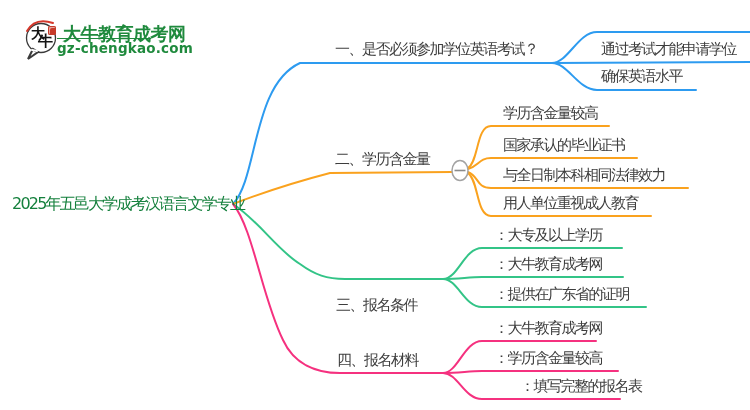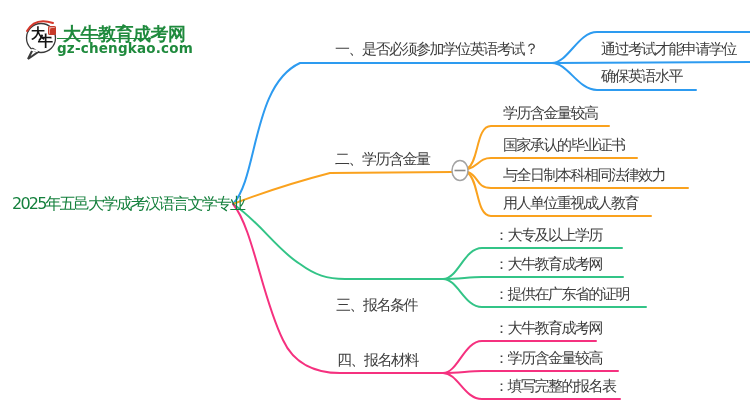--- a/index.html
+++ b/index.html
@@ -89,15 +89,15 @@
   <div class="node" style="left:503px;top:195px;">用人单位重视成人教育</div>
 
   <div class="node" style="left:336px;top:257px;margin-top:40px;">三、报名条件</div>
   <div class="node" style="left:494px;top:227px;">：大专及以上学历</div>
   <div class="node" style="left:494px;top:256px;">：大牛教育成考网</div>
   <div class="node" style="left:337px;top:352px;">四、报名材料</div>
 
   <div class="node" style="left:494px;top:286px;">：提供在广东省的证明</div>
   <div class="node" style="left:494px;top:320px;">：大牛教育成考网</div>
   <div class="node" style="left:494px;top:350px;">：学历含金量较高</div>
-  <div class="node" style="left:494px;top:378px;">：填写完整的报名表</div>
+  <div class="node" style="left:520px;top:378px;">：填写完整的报名表</div>
 
 </div>
 
 </body></html>

